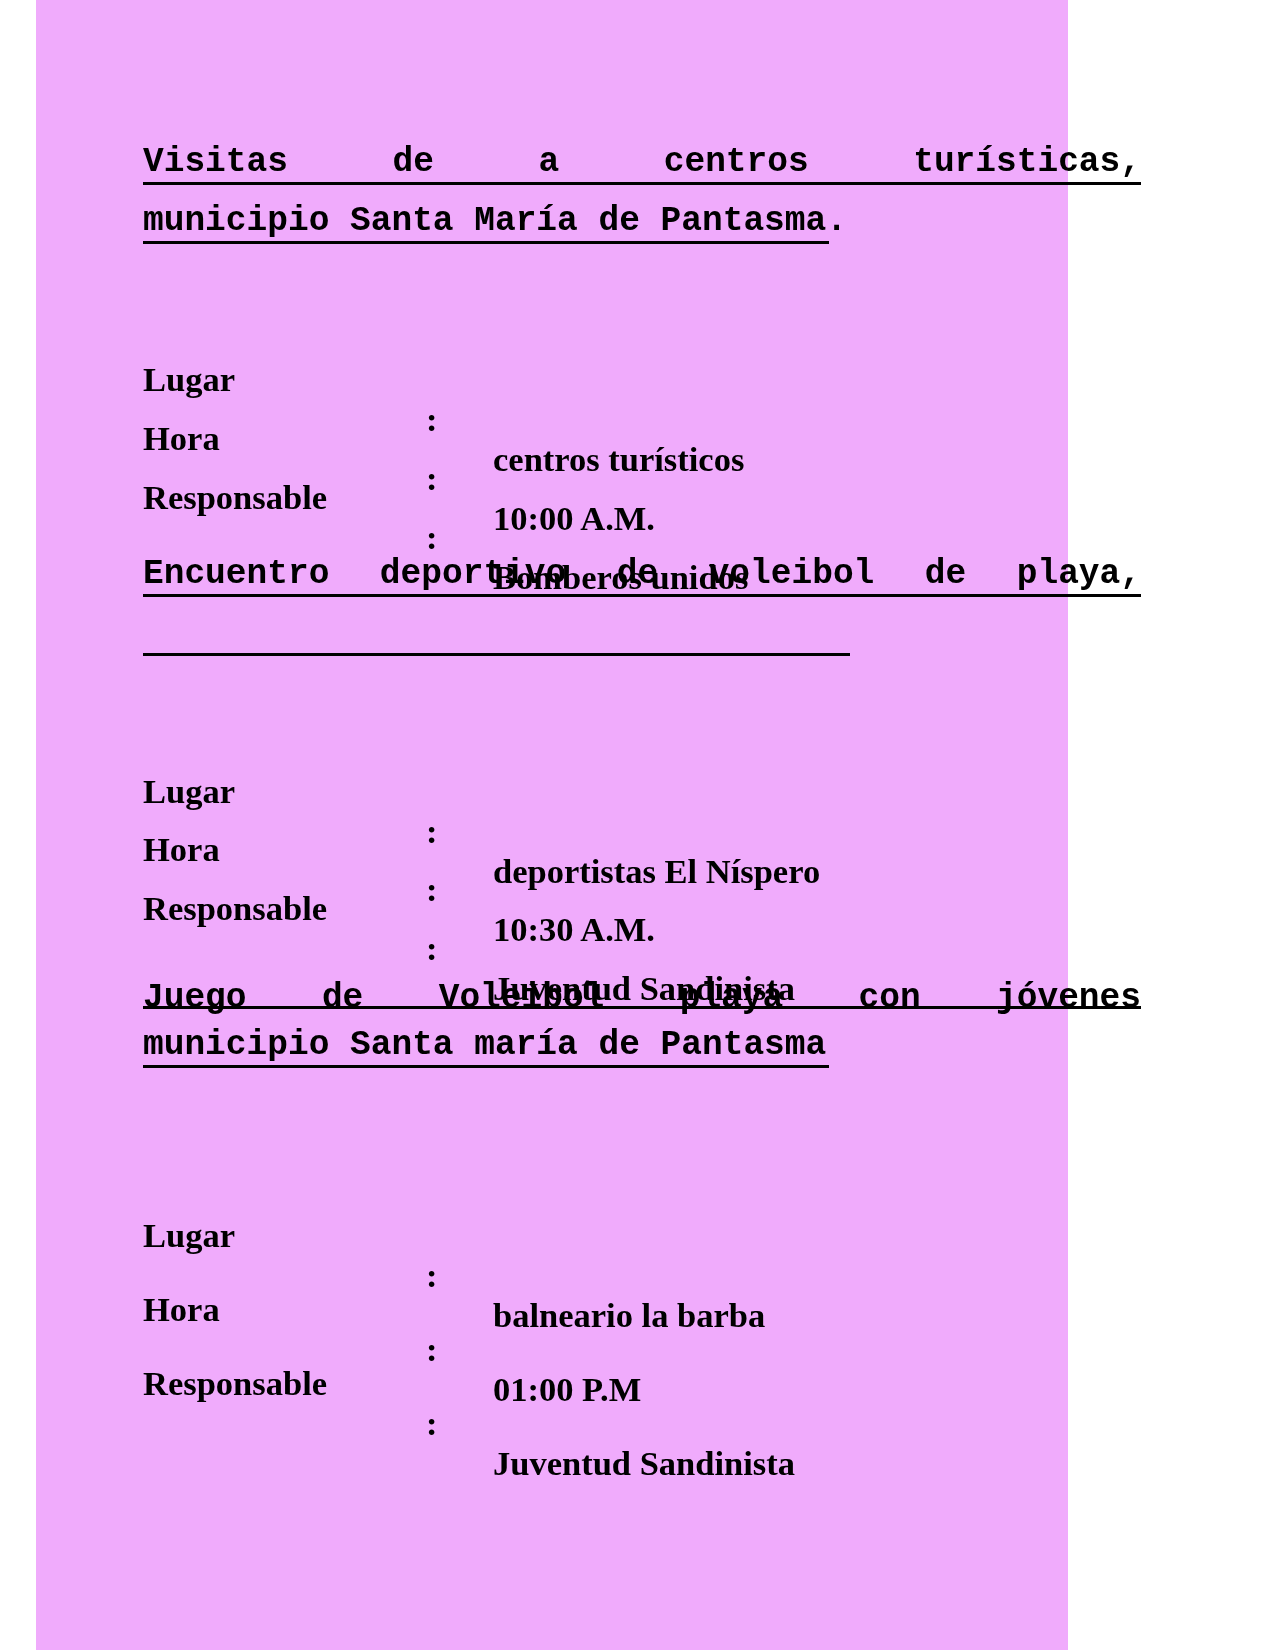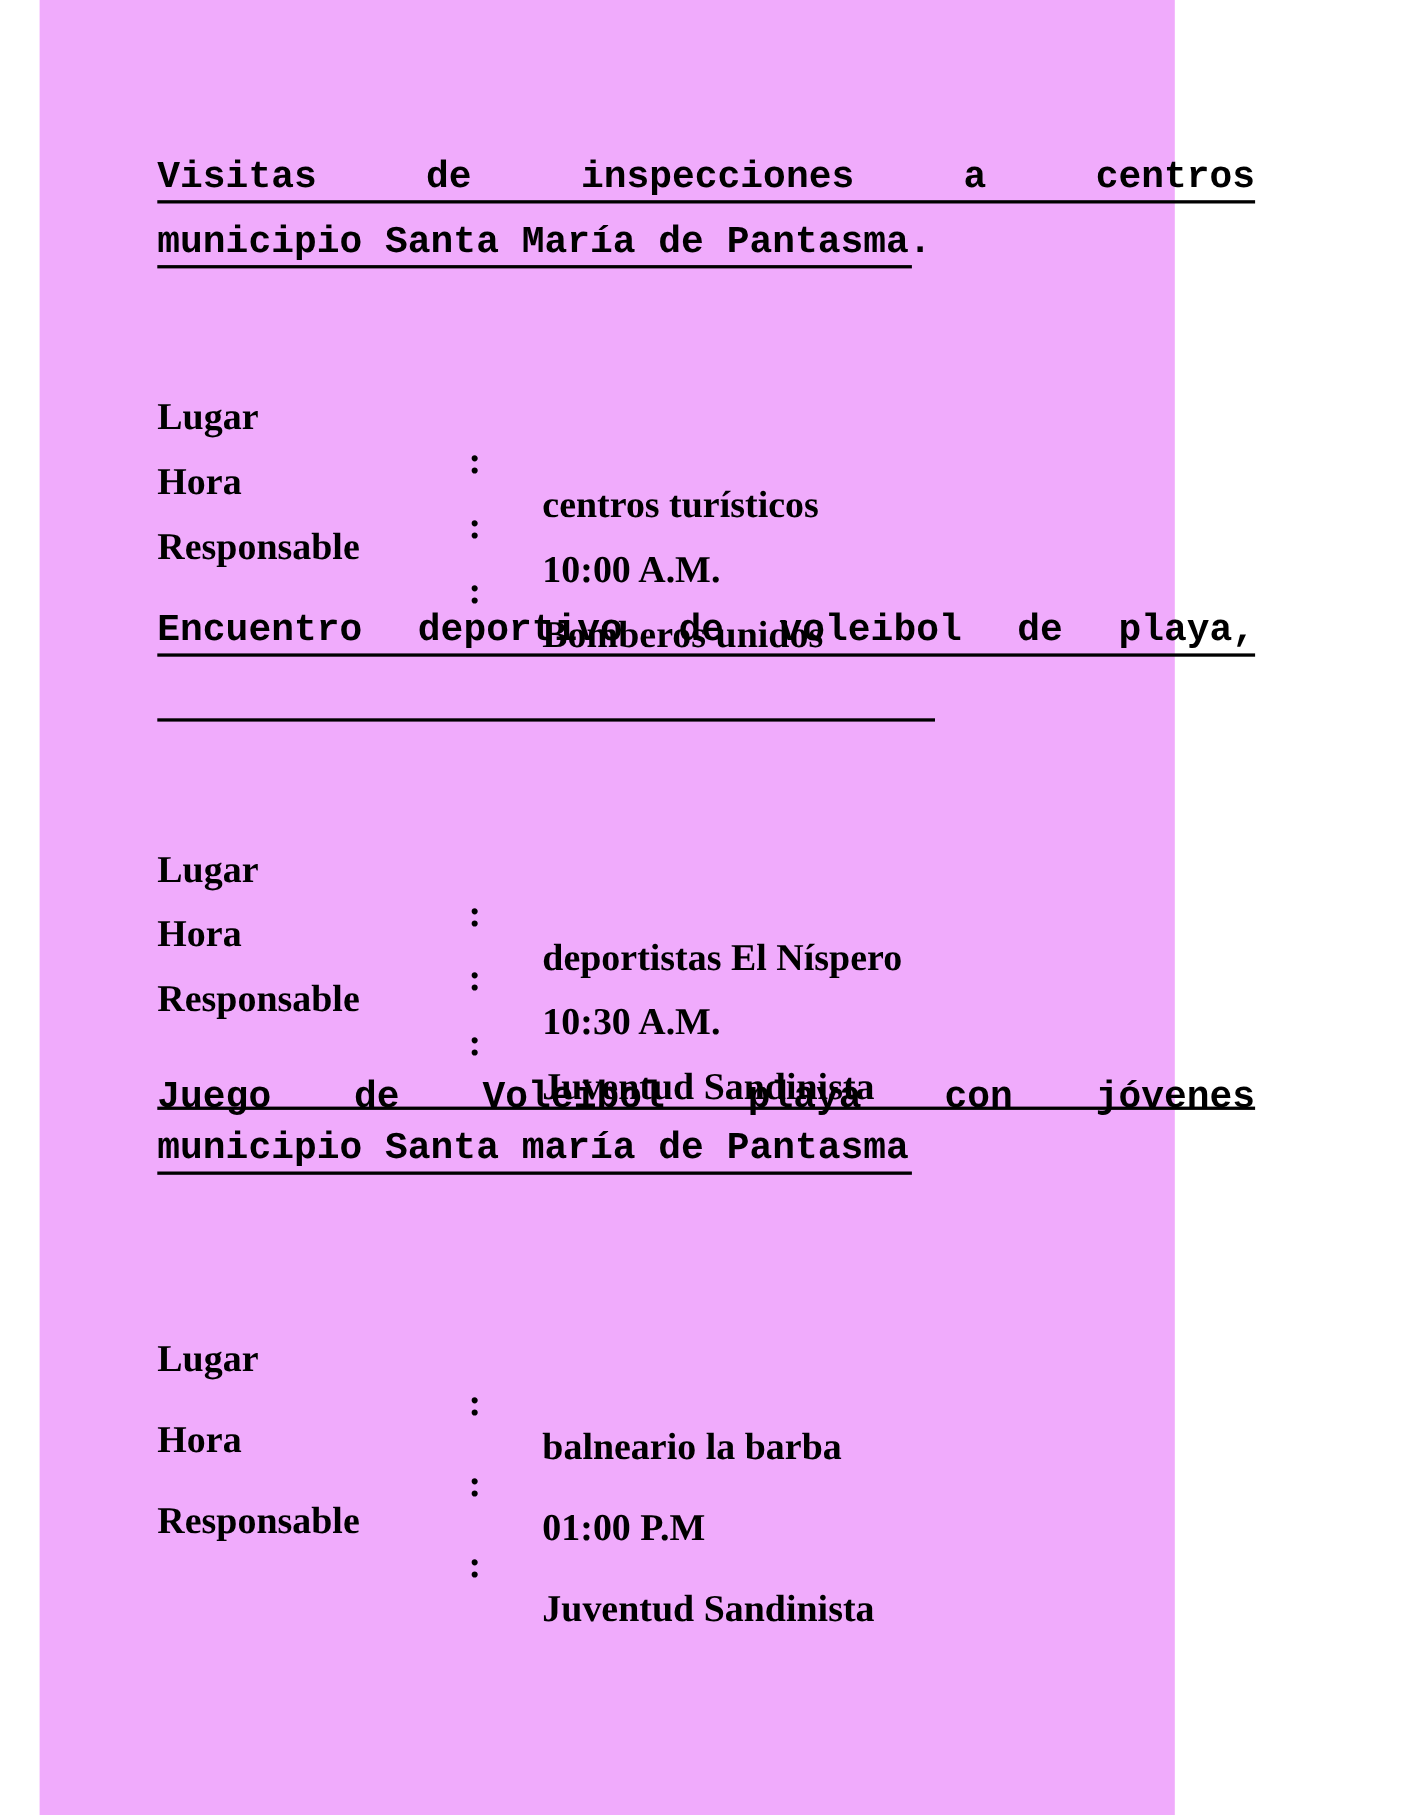--- a/index.html
+++ b/index.html
@@ -30,23 +30,23 @@
 </style>
 </head>
 <body>
 
 <div class="page">
 
   <div class="heading txt" style="top:142px;">
     <div class="hline" style="top:0;">
       <span>Visitas</span>
       <span>de</span>
-      <span>inspecciones</span>
       <span>a</span>
       <span>centros</span>
+      <span>turísticas,</span>
     </div>
     <div class="uline" style="top:40px; left:0; width:998px;"></div>
     <div class="hline left" style="top:59px;">
       <span>municipio Santa María de Pantasma</span><span>.</span>
     </div>
     <div class="uline" style="top:99px; left:0; width:686px;"></div>
   </div>
 
   <div class="row txt" style="top:319px;">
     <span class="lbl">Lugar</span>

